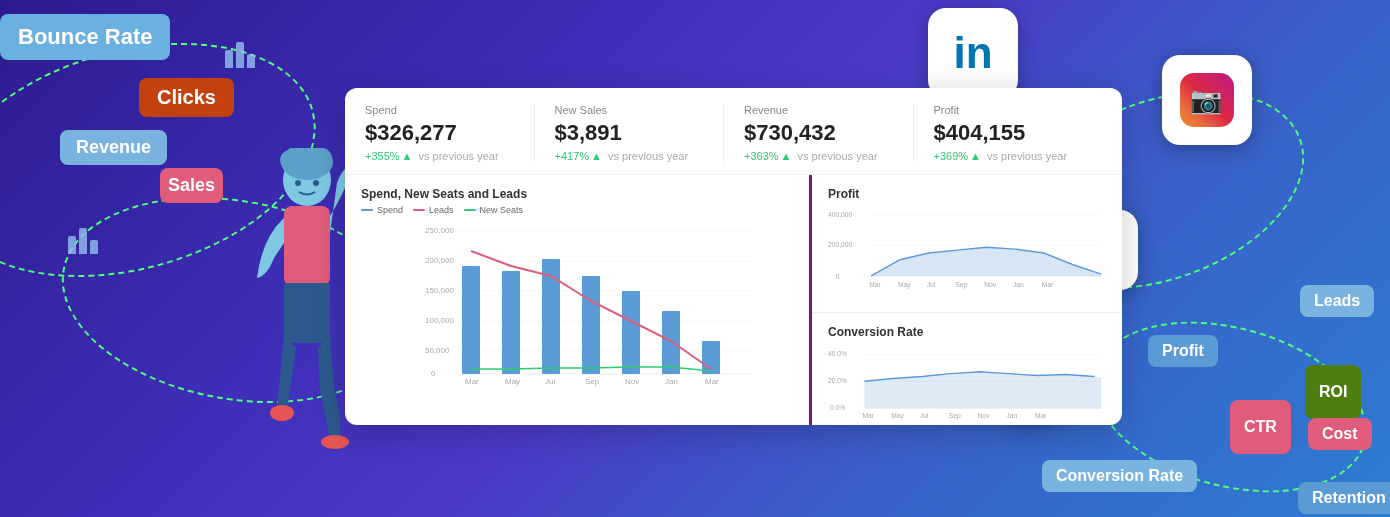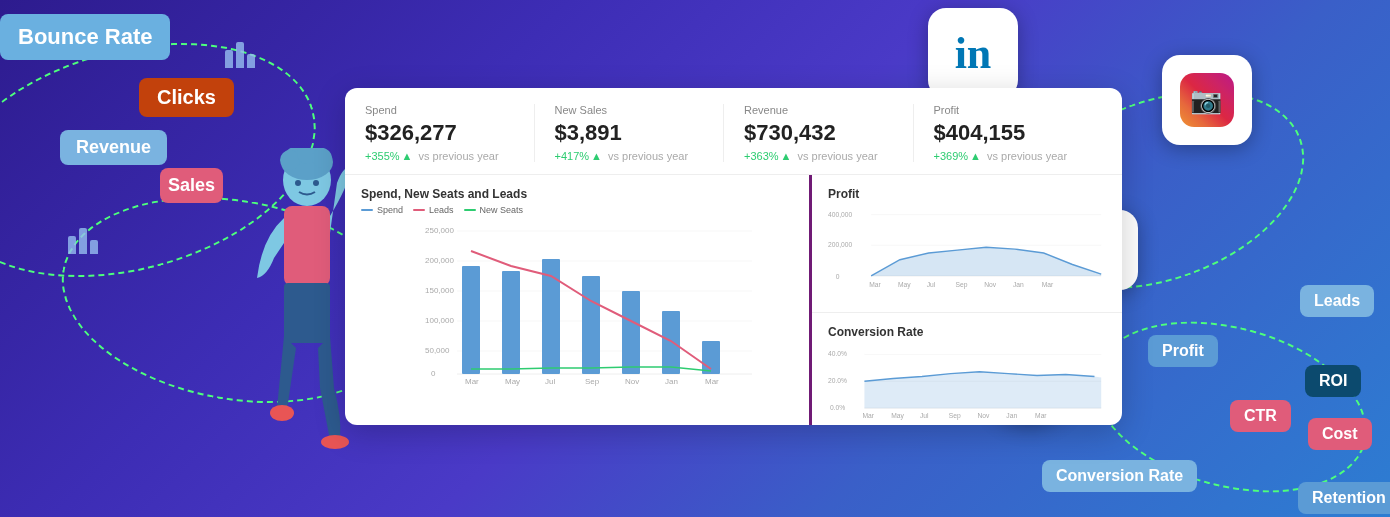--- a/index.html
+++ b/index.html
@@ -217,28 +217,28 @@
   <div class="bar" style="height:14px; background:rgba(150,190,240,0.8);"></div>
 </div>
 
 <div class="tag" style="top:14px; left:0px; background:#6ab0e0; font-size:22px; padding:10px 18px;">Bounce Rate</div>
 <div class="tag" style="top:78px; left:139px; background:#c2410c; font-size:20px; padding:8px 18px;">Clicks</div>
 <div class="tag" style="top:130px; left:60px; background:#7ab3e0; font-size:18px; padding:7px 16px;">Revenue</div>
 <div class="tag" style="top:168px; left:160px; background:#e05c7a; font-size:18px; padding:7px 8px;">Sales</div>
 
 <div class="tag" style="top:285px; left:1300px; background:#7ab3e0; font-size:16px; padding:7px 14px;">Leads</div>
 <div class="tag" style="top:335px; left:1148px; background:#5b9bd5; font-size:16px; padding:7px 14px;">Profit</div>
-<div class="tag" style="top:365px; left:1305px; background:#0c4a6e; font-size:16px; padding:7px 14px;">ROI</div>
-<div class="tag" style="top:400px; left:1230px; background:#e05c7a; font-size:16px; padding:7px 14px;">CTR</div>
+<div class="tag" style="top:365px; left:1305px; background:#4d7c0f; font-size:16px; padding:18px 14px;">ROI</div>
+<div class="tag" style="top:400px; left:1230px; background:#e05c7a; font-size:16px; padding:18px 14px;">CTR</div>
 <div class="tag" style="top:418px; left:1308px; background:#e05c7a; font-size:16px; padding:7px 14px;">Cost</div>
 <div class="tag" style="top:460px; left:1042px; background:#7ab3e0; font-size:16px; padding:7px 14px;">Conversion Rate</div>
 <div class="tag" style="top:482px; left:1298px; background:#5b9bd5; font-size:16px; padding:7px 14px;">Retention</div>
 
 <div class="social-icon linkedin" style="width:90px;height:90px;top:8px;left:928px;border-radius:18px;">
-  <span style="font-size:44px;font-weight:900;font-family:Liberation Serif, serif;color:#0077b5;">in</span>
+  <span style="font-size:44px;font-weight:900;font-family:Liberation Sans, sans-serif;color:#0077b5;">in</span>
 </div>
 
 <div style="position:absolute;top:55px;left:1162px;width:90px;height:90px;border-radius:18px;background:white;box-shadow:0 4px 20px rgba(0,0,0,0.3);display:flex;align-items:center;justify-content:center;">
   <div style="width:54px;height:54px;border-radius:14px;background:linear-gradient(45deg,#f09433,#e6683c,#dc2743,#cc2366,#bc1888);display:flex;align-items:center;justify-content:center;color:white;font-size:26px;">📷</div>
 </div>
 
 <div style="position:absolute;top:210px;left:1058px;width:80px;height:80px;border-radius:18px;background:white;box-shadow:0 4px 20px rgba(0,0,0,0.3);display:flex;align-items:center;justify-content:center;font-size:40px;">
   <span style="color:#1da1f2;">🐦</span>
 </div>
 

